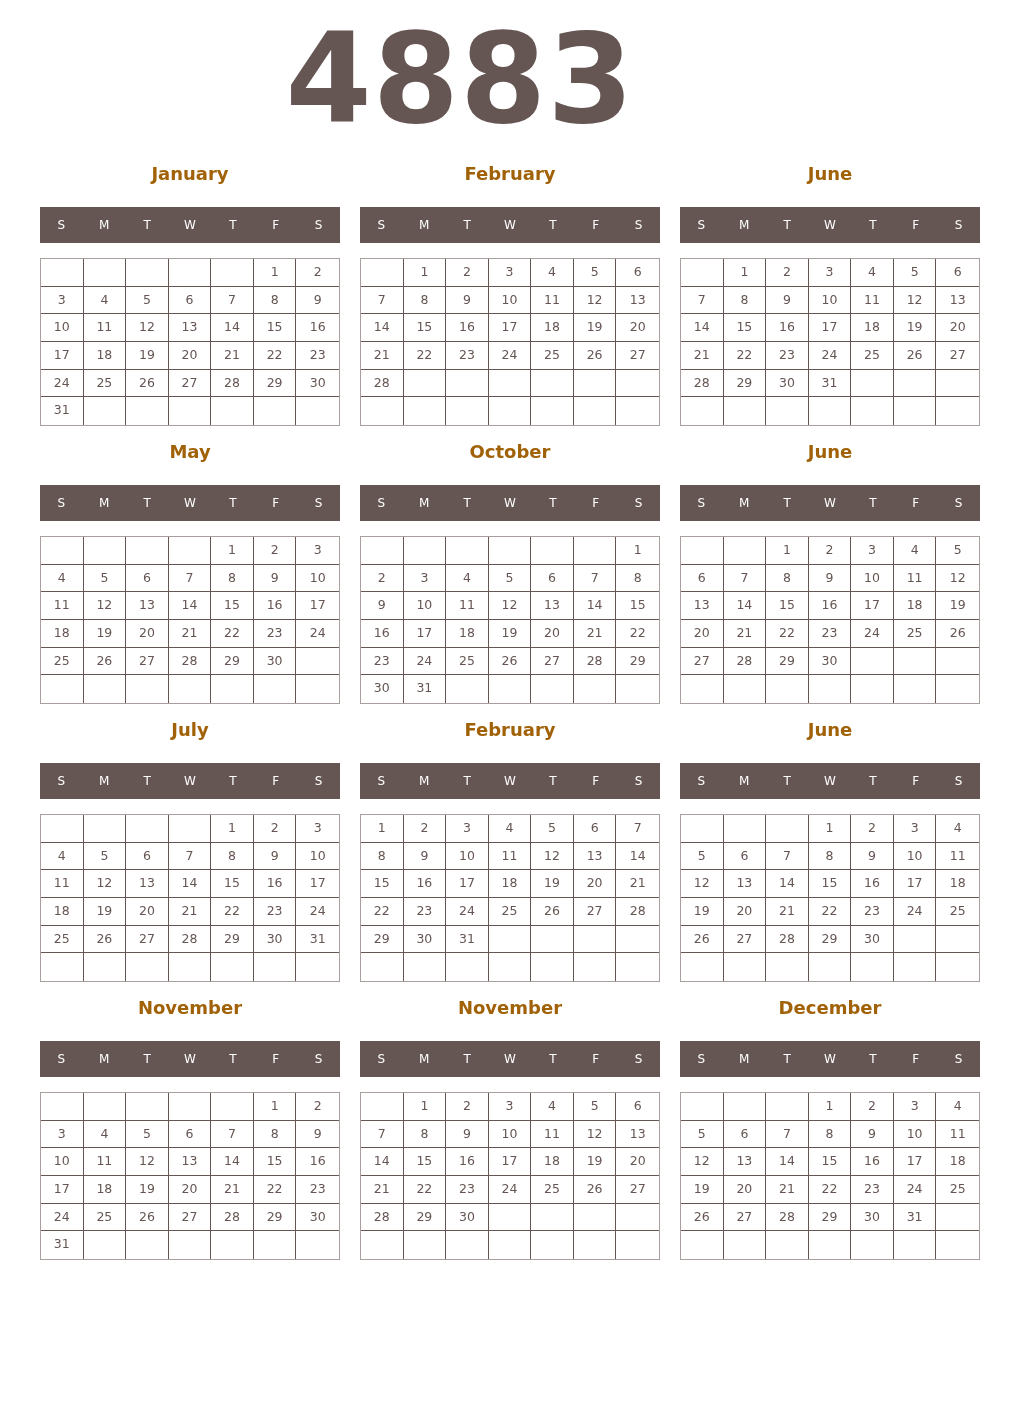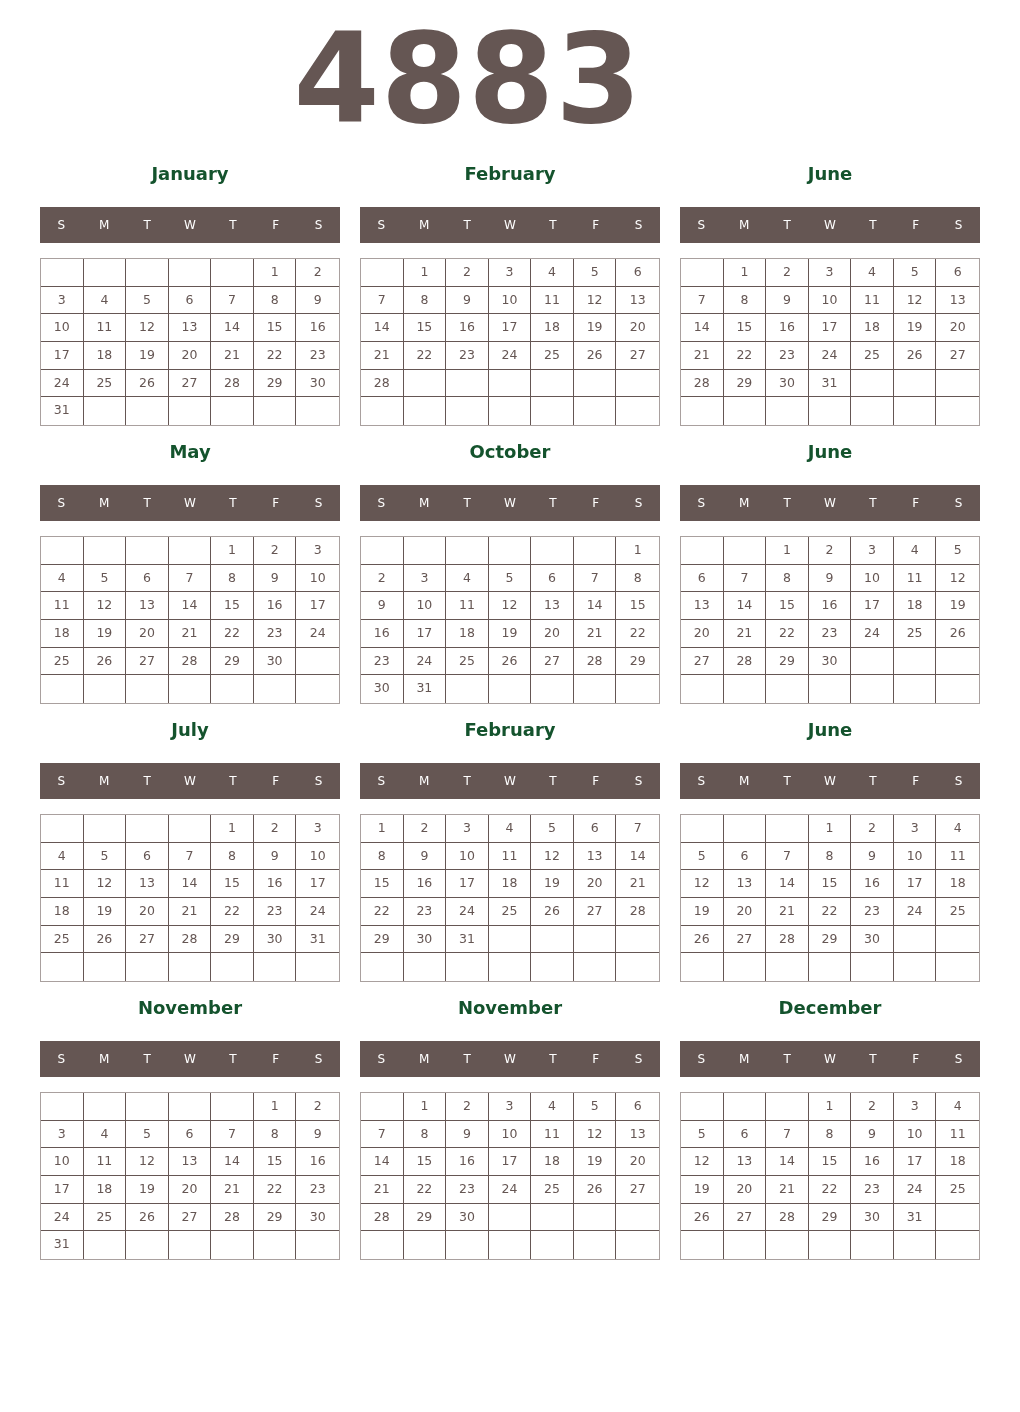--- a/index.html
+++ b/index.html
@@ -1,22 +1,22 @@
 <!DOCTYPE html>
 <html><head>
 <meta charset="utf-8">
 <style>
   html, body { margin:0; padding:0; background:#ffffff; }
   body { width:1020px; height:1412px; position:relative; overflow:hidden;
          font-family:"DejaVu Sans", sans-serif; color:#655653; }
   .year { position:absolute; left:0; top:14px; width:920px; text-align:center;
-          font-size:124px; font-weight:bold; line-height:130px; color:#655653; letter-spacing:1px;margin-left:8px; }
+          font-size:124px; font-weight:bold; line-height:130px; color:#655653; letter-spacing:1px; }
   .month { position:absolute; width:300px; }
   .month-title { position:absolute; left:0; top:0; width:300px; text-align:center;
-                 font-size:18px; font-weight:bold; line-height:24px; color:#14532d; }
+                 font-size:18px; font-weight:bold; line-height:24px; color:#a16207; }
   .dow-bar { position:absolute; left:0; top:45px; width:300px; height:36px; background:#655653;
              display:flex; }
   .dow-bar span { flex:1; text-align:center; line-height:36px; color:#ffffff; font-size:12px; }
   .grid { position:absolute; left:0; top:96px; width:300px; height:168px;
           display:grid; grid-template-columns:repeat(7,1fr); grid-template-rows:repeat(6,1fr);
           box-sizing:border-box; border:1.5px solid #a9a09e; }
   .cell { box-sizing:border-box; border-right:1.5px solid #655653; border-bottom:1.5px solid #655653;
           text-align:center; font-size:12.5px; line-height:26px; color:#655653; }
   .cell.c6 { border-right:none; }
   .cell.r5 { border-bottom:none; }

